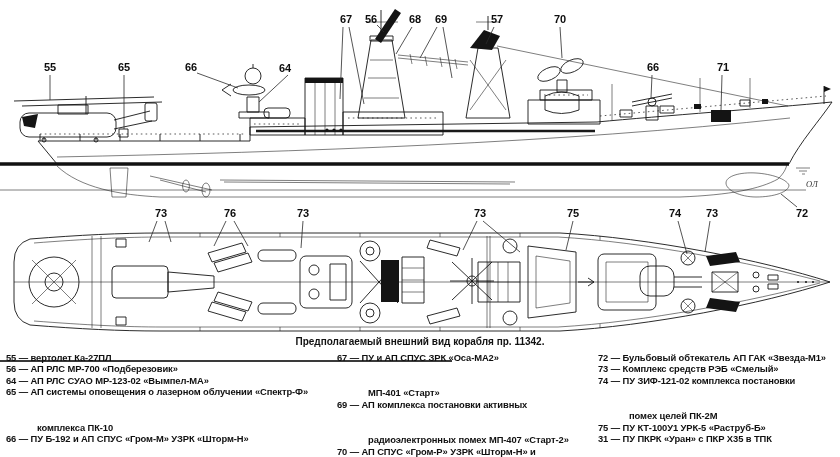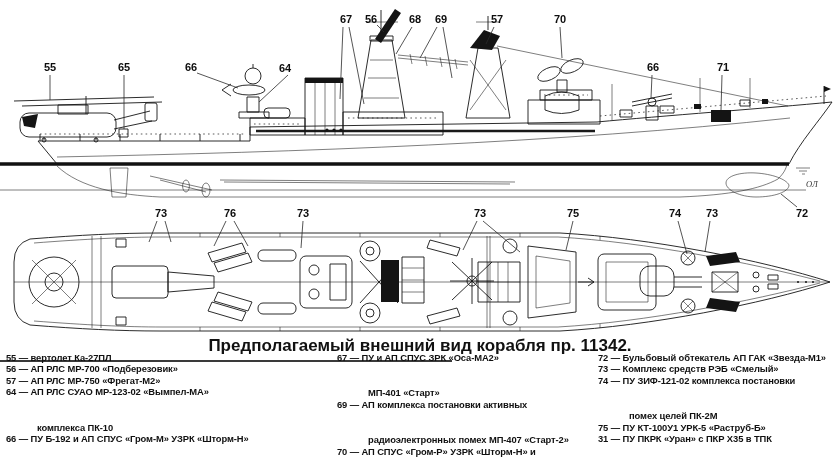--- a/index.html
+++ b/index.html
@@ -10,21 +10,21 @@
   .ln{stroke:#141414;fill:none;stroke-width:0.9;}
   .thin{stroke:#141414;fill:none;stroke-width:0.55;}
   .thick{stroke:#111;fill:none;stroke-width:3.6;}
   .band{stroke:#1a1a1a;fill:none;stroke-width:2.4;}
   .fill{fill:#141414;stroke:none;}
   .dash{stroke:#141414;fill:none;stroke-width:0.7;stroke-dasharray:1.6,3.2;}
   .leader{stroke:#2a2a2a;stroke-width:0.8;fill:none;}
   .callout{font:bold 11px "Liberation Sans",sans-serif;fill:#0e0e0e;text-anchor:middle;}
   .ol-label{font:italic 8.5px "Liberation Serif",serif;fill:#333;}
   .caption{position:absolute;top:336px;left:0;width:840px;text-align:center;
-           box-sizing:border-box;font-size:17px;font-weight:bold;color:#111;}
+           box-sizing:border-box;font-size:10px;font-weight:bold;color:#111;}
   .separator{position:absolute;top:360px;left:0;width:452px;height:2px;background:#3a3a3a;}
   .legend{position:absolute;top:352px;left:6px;width:830px;display:flex;}
   .legend-col{flex:0 0 auto;}
   .legend-col:nth-child(1){width:331px;}
   .legend-col:nth-child(2){width:261px;}
   .legend-col:nth-child(3){width:238px;}
   .legend-item{font-size:9.4px;font-weight:bold;line-height:11.4px;color:#101010;
                letter-spacing:-0.1px;white-space:nowrap;}
   .legend-item .cont{margin-left:31px;margin-top:24px;}
 </style>
@@ -288,26 +288,24 @@
   <div class="separator"></div>
   <div class="legend" id="legend">
       <div class="legend-col">
         <div class="legend-item">
           <div>55 — вертолет Ка-27ПЛ</div>
         </div>
         <div class="legend-item">
           <div>56 — АП РЛС МР-700 «Подберезовик»</div>
         </div>
         <div class="legend-item">
-          <div>57 — АП РЛС МР-750 «Фрегат-М2»</div>
-        </div>
-        <div class="legend-item">
           <div>64 — АП РЛС СУАО МР-123-02 «Вымпел-МА»</div>
         </div>
         <div class="legend-item">
+          <div>65 — АП системы оповещения о лазерном облучении «Спектр-Ф»</div>
           <div class="cont">комплекса ПК-10</div>
         </div>
         <div class="legend-item">
           <div>66 — ПУ Б-192 и АП СПУС «Гром-М» УЗРК «Шторм-Н»</div>
         </div>
       </div>
       <div class="legend-col">
         <div class="legend-item">
           <div>67 — ПУ и АП СПУС ЗРК «Оса-МА2»</div>
         </div>

